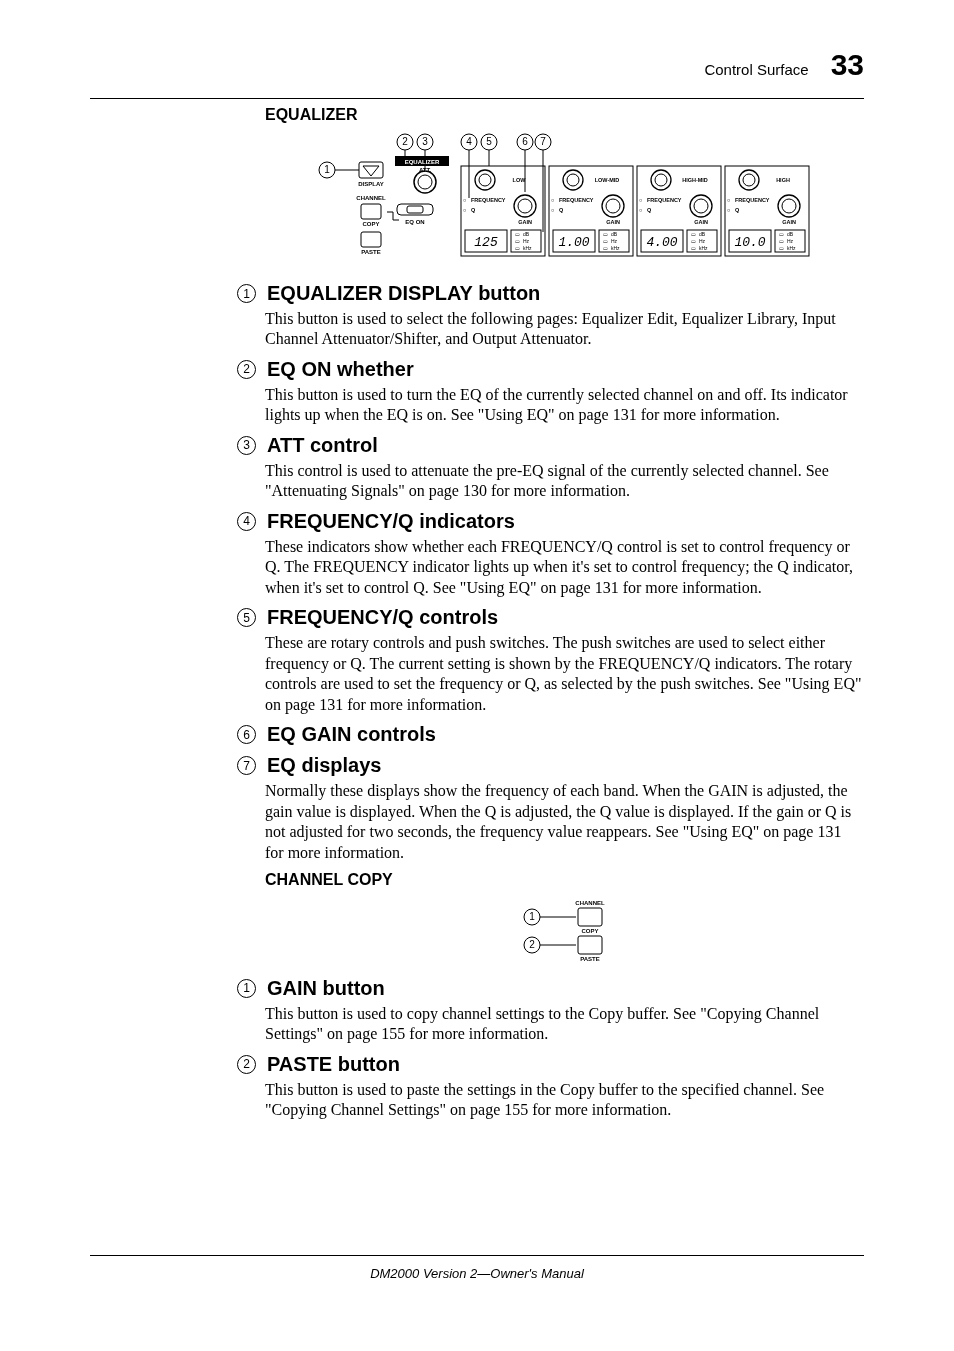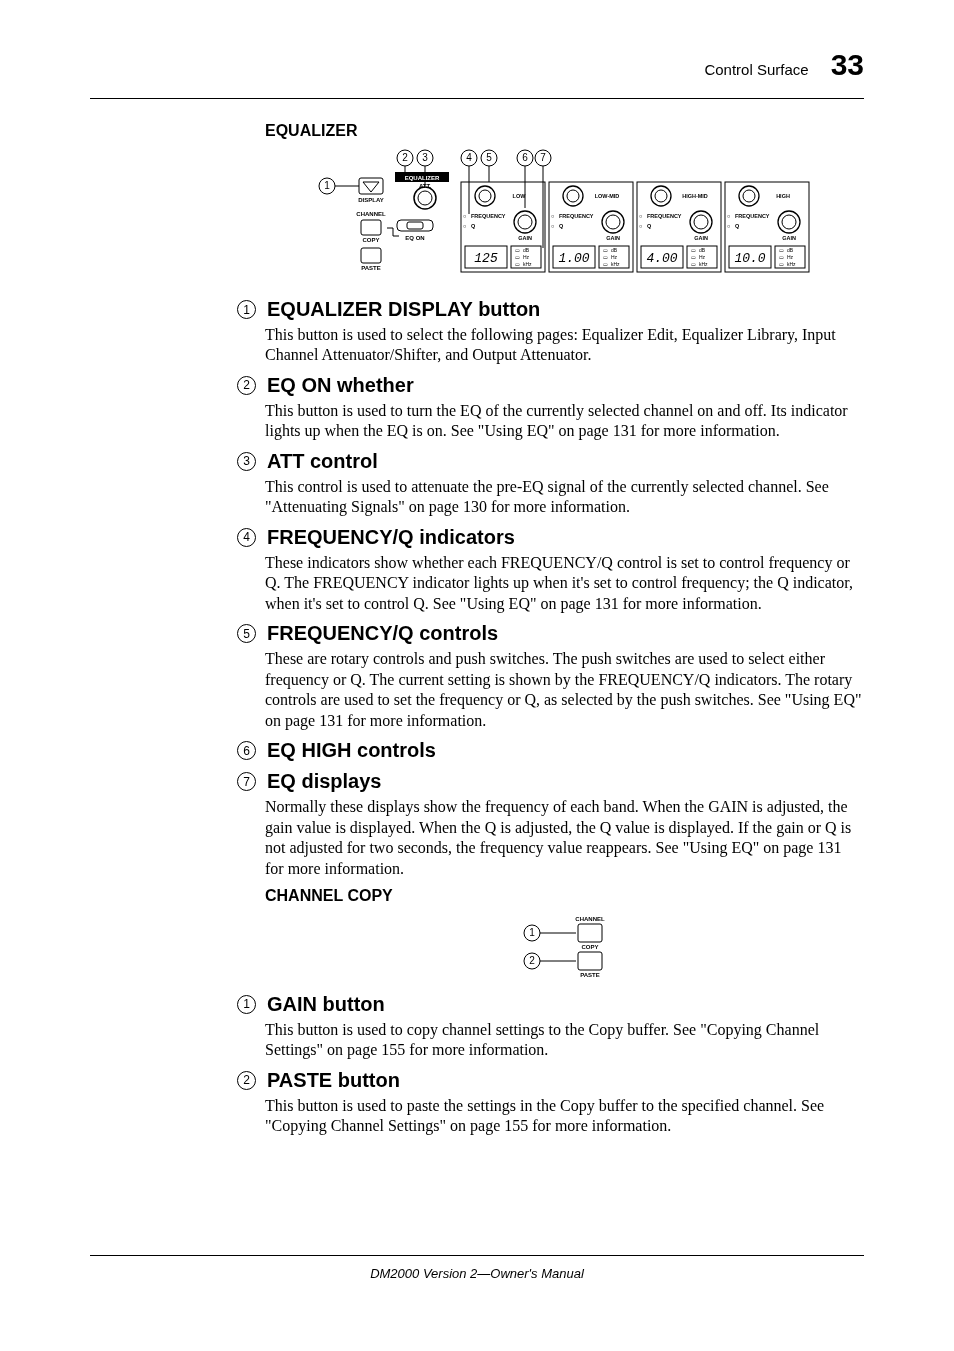--- a/index.html
+++ b/index.html
@@ -44,21 +44,21 @@
   .header-rule {
     position: absolute;
     left: 90px;
     right: 90px;
     top: 90px;
     border: 0;
     border-top: 1.5px solid #000;
   }
   .content {
     position: absolute;
-    top: 112px;
+    top: 96px;
     left: 90px;
     right: 90px;
   }
   .indent {
     margin-left: 175px;
   }
   .h-section {
     font-family: Helvetica, Arial, sans-serif;
     font-size: 16px;
     font-weight: 700;
@@ -351,21 +351,21 @@
         <div class="item-head">
           <span class="marker">5</span>
           <span class="item-title">FREQUENCY/Q controls</span>
         </div>
         <p class="body">These are rotary controls and push switches. The push switches are used to select either frequency or Q. The current setting is shown by the FREQUENCY/Q indicators. The rotary controls are used to set the frequency or Q, as selected by the push switches. See "Using EQ" on page 131 for more information.</p>
       </div>
 
       <div class="item-row">
         <div class="item-head">
           <span class="marker">6</span>
-          <span class="item-title">EQ HIGH controls</span>
+          <span class="item-title">EQ GAIN controls</span>
         </div>
       </div>
 
       <div class="item-row">
         <div class="item-head">
           <span class="marker">7</span>
           <span class="item-title">EQ displays</span>
         </div>
         <p class="body">Normally these displays show the frequency of each band. When the GAIN is adjusted, the gain value is displayed. When the Q is adjusted, the Q value is displayed. If the gain or Q is not adjusted for two seconds, the frequency value reappears. See "Using EQ" on page 131 for more information.</p>
       </div>

